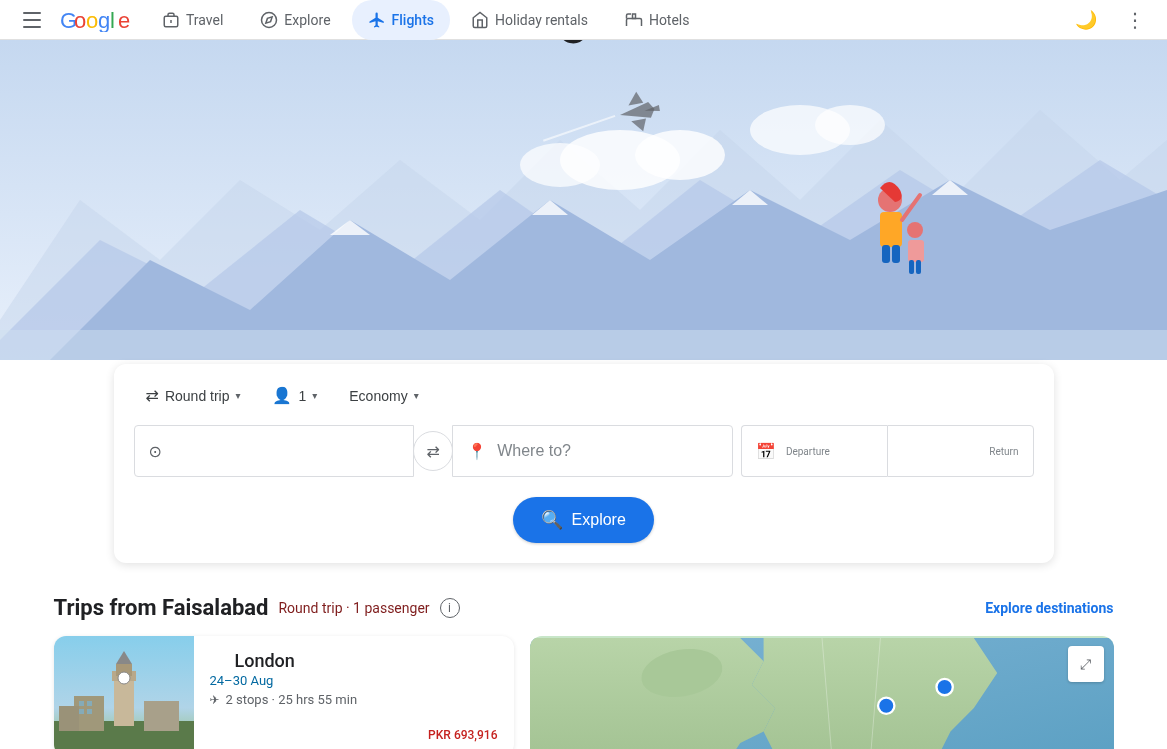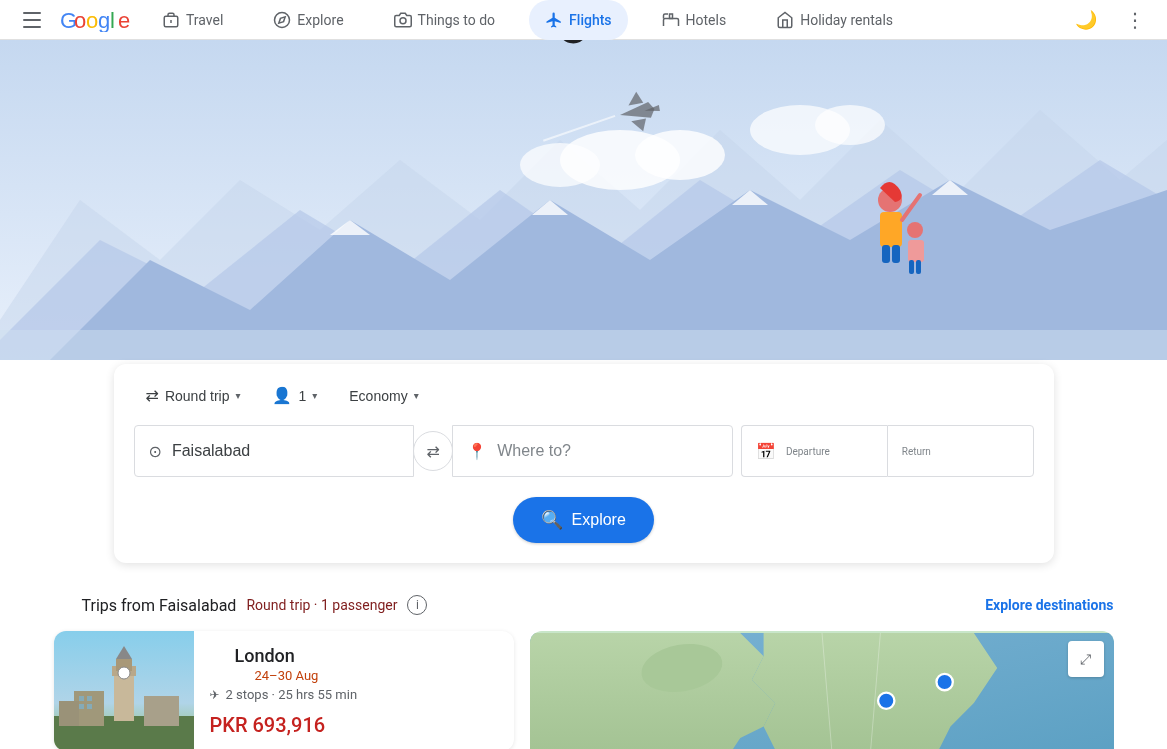--- a/index.html
+++ b/index.html
@@ -24,21 +24,21 @@
     }
     .hamburger-lines { display: flex; flex-direction: column; gap: 5px; }
     .hamburger-lines span { display: block; width: 18px; height: 2px; background: #5f6368; border-radius: 1px; }
 
     .google-logo {
       display: flex; align-items: center; margin: 0 8px 0 4px;
     }
     .google-logo svg { width: 74px; height: 24px; }
 
     .nav-tabs {
-      display: flex; gap: 18px; align-items: center; text-align: center;
+      display: flex; gap: 5px; align-items: center; text-align: center;
     }
     .nav-tab {
       display: flex; align-items: center; gap: 6px;
       padding: 0 16px; height: 40px;
       border-radius: 20px;
       cursor: pointer;
       font-size: 14px;
       color: #5f6368;
       white-space: nowrap;
       text-decoration: none;
@@ -173,21 +173,21 @@
       flex: 1;
       display: flex;
       align-items: center;
       border: 1px solid #dadce0;
       height: 52px;
       padding: 0 14px;
       cursor: pointer;
       gap: 10px;
     }
     .date-field:first-child { border-radius: 4px 0 0 4px; border-right: none; }
-    .date-field:last-child { border-radius: 0 4px 4px 0; border-left: 1px solid #dadce0; }
+    .date-field:last-child { border-radius: 0 4px 4px 0; border-left: 1px solid #dadce0; justify-content: flex-end; }
     .date-field-icon { color: #5f6368; font-size: 16px; }
     .date-field-text { font-size: 10px; color: #80868b; }
 
     .explore-btn-wrap {
       display: flex; justify-content: center;
       margin-top: 20px;
     }
     .explore-btn {
       display: flex; align-items: center; gap: 8px;
       background: #1a73e8;
@@ -211,24 +211,23 @@
     .trips-header {
       display: flex;
       align-items: center;
       justify-content: space-between;
       margin-bottom: 16px;
     }
     .trips-title-group {
       display: flex; align-items: center; gap: 10px;
     }
     .trips-title {
-      font-size: 16px;
-      font-weight: 400;
+      font-size: 22px;
+      font-weight: 700;
       color: #202124;
-      margin-left: 28px;
     }
     .trips-subtitle {
       font-size: 14px;
       color: #7f1d1d;
     }
     .trips-info-icon {
       width: 20px; height: 20px;
       border-radius: 50%;
       border: 1.5px solid #5f6368;
       display: flex; align-items: center; justify-content: center;
@@ -270,31 +269,31 @@
     }
 
     .trip-card-info {
       padding: 14px 16px;
       flex: 1;
       display: flex;
       flex-direction: column;
       justify-content: space-between;
     }
     .trip-card-city { font-size: 18px; font-weight: 500; color: #202124; padding-left: 25px; }
-    .trip-card-dates { font-size: 13px; color: #c2410c; margin-top: 2px; margin-left: 45px; }
+    .trip-card-dates { font-size: 13px; color: #0369a1; margin-top: 2px; }
     .trip-card-stops {
       display: flex; align-items: center; gap: 6px;
       font-size: 13px; color: #5f6368; margin-top: 4px;
     }
     .stops-icon { font-size: 12px; }
     .trip-card-price {
-      font-size: 20px;
+      font-size: 12px;
       font-weight: 500;
       color: #c5221f;
-      text-align: left;
+      text-align: right;
       margin-top: auto;
     }
 
     
     .map-card {
       flex: 1;
       border-radius: 12px;
       overflow: hidden;
       position: relative;
       min-height: 120px;
@@ -358,58 +357,49 @@
     <div class="nav-tab">
       <span class="nav-tab-icon">
         <svg width="18" height="18" viewBox="0 0 24 24" fill="none" stroke="#5f6368" stroke-width="2">
           <circle cx="12" cy="12" r="10"></circle>
             <polygon points="16.24,7.76 14.12,14.12 7.76,16.24 9.88,9.88"></polygon>
         </svg>
       </span>
       <span>Explore</span>
     </div>
 
-    <div class="nav-tab">
-      <span class="nav-tab-icon">
-        <svg width="18" height="18" viewBox="0 0 24 24" fill="none" stroke="#5f6368" stroke-width="2">
-          <path d="M23 19a2 2 0 01-2 2H3a2 2 0 01-2-2V8a2 2 0 012-2h4l2-3h6l2 3h4a2 2 0 012 2z"></path>
-            <circle cx="12" cy="13" r="4"></circle>
-        </svg>
-      </span>
-      <span>Things to do</span>
-    </div>
 
     <div class="nav-tab active">
       <span class="nav-tab-icon">
         <svg width="18" height="18" viewBox="0 0 24 24" fill="#1a73e8">
           <path d="M21 16v-2l-8-5V3.5A1.5 1.5 0 0011.5 2 1.5 1.5 0 0010 3.5V9l-8 5v2l8-2.5V19l-2 1.5V22l3.5-1 3.5 1v-1.5L13 19v-5.5z"></path>
         </svg>
       </span>
       <span>Flights</span>
+    </div>
+
+    <div class="nav-tab">
+      <span class="nav-tab-icon">
+        <svg width="18" height="18" viewBox="0 0 24 24" fill="none" stroke="#5f6368" stroke-width="2">
+          <path d="M3 9l9-7 9 7v11a2 2 0 01-2 2H5a2 2 0 01-2-2z"></path>
+            <polyline points="9 22 9 12 15 12 15 22"></polyline>
+        </svg>
+      </span>
+      <span>Holiday rentals</span>
     </div>
 
     <div class="nav-tab">
       <span class="nav-tab-icon">
         <svg width="18" height="18" viewBox="0 0 24 24" fill="none" stroke="#5f6368" stroke-width="2">
           <path d="M2 20v-8a2 2 0 012-2h16a2 2 0 012 2v8"></path>
             <path d="M2 10V6a2 2 0 012-2h4"></path>
             <rect x="10" y="4" width="4" height="6"></rect>
         </svg>
       </span>
       <span>Hotels</span>
-    </div>
-
-    <div class="nav-tab">
-      <span class="nav-tab-icon">
-        <svg width="18" height="18" viewBox="0 0 24 24" fill="none" stroke="#5f6368" stroke-width="2">
-          <path d="M3 9l9-7 9 7v11a2 2 0 01-2 2H5a2 2 0 01-2-2z"></path>
-            <polyline points="9 22 9 12 15 12 15 22"></polyline>
-        </svg>
-      </span>
-      <span>Holiday rentals</span>
     </div>
   </div>
 
   <div class="nav-right">
     <div class="dark-mode-btn">
       <span>🌙</span>
     </div>
     <div class="more-btn">
       <span>⋮</span>
     </div>
@@ -506,21 +496,20 @@
       <button class="search-option-btn">
         <span>Economy</span>
         <span class="chevron-down">▾</span>
       </button>
     </div>
 
     <div class="search-fields">
 
       <div class="search-field" style="border-radius: 4px 0 0 4px; flex: 1.2;">
         <span class="search-field-icon">⊙</span>
-        <input type="text" value="Faisalabad" readonly="" style="">
       </div>
 
       <div class="swap-btn">
         <span>⇄</span>
       </div>
 
       <div class="search-field" style="border-radius: 0 4px 4px 0; flex: 1.2;">
         <span class="search-field-icon">📍</span>
         <input type="text" placeholder="Where to?" style="">
       </div>

